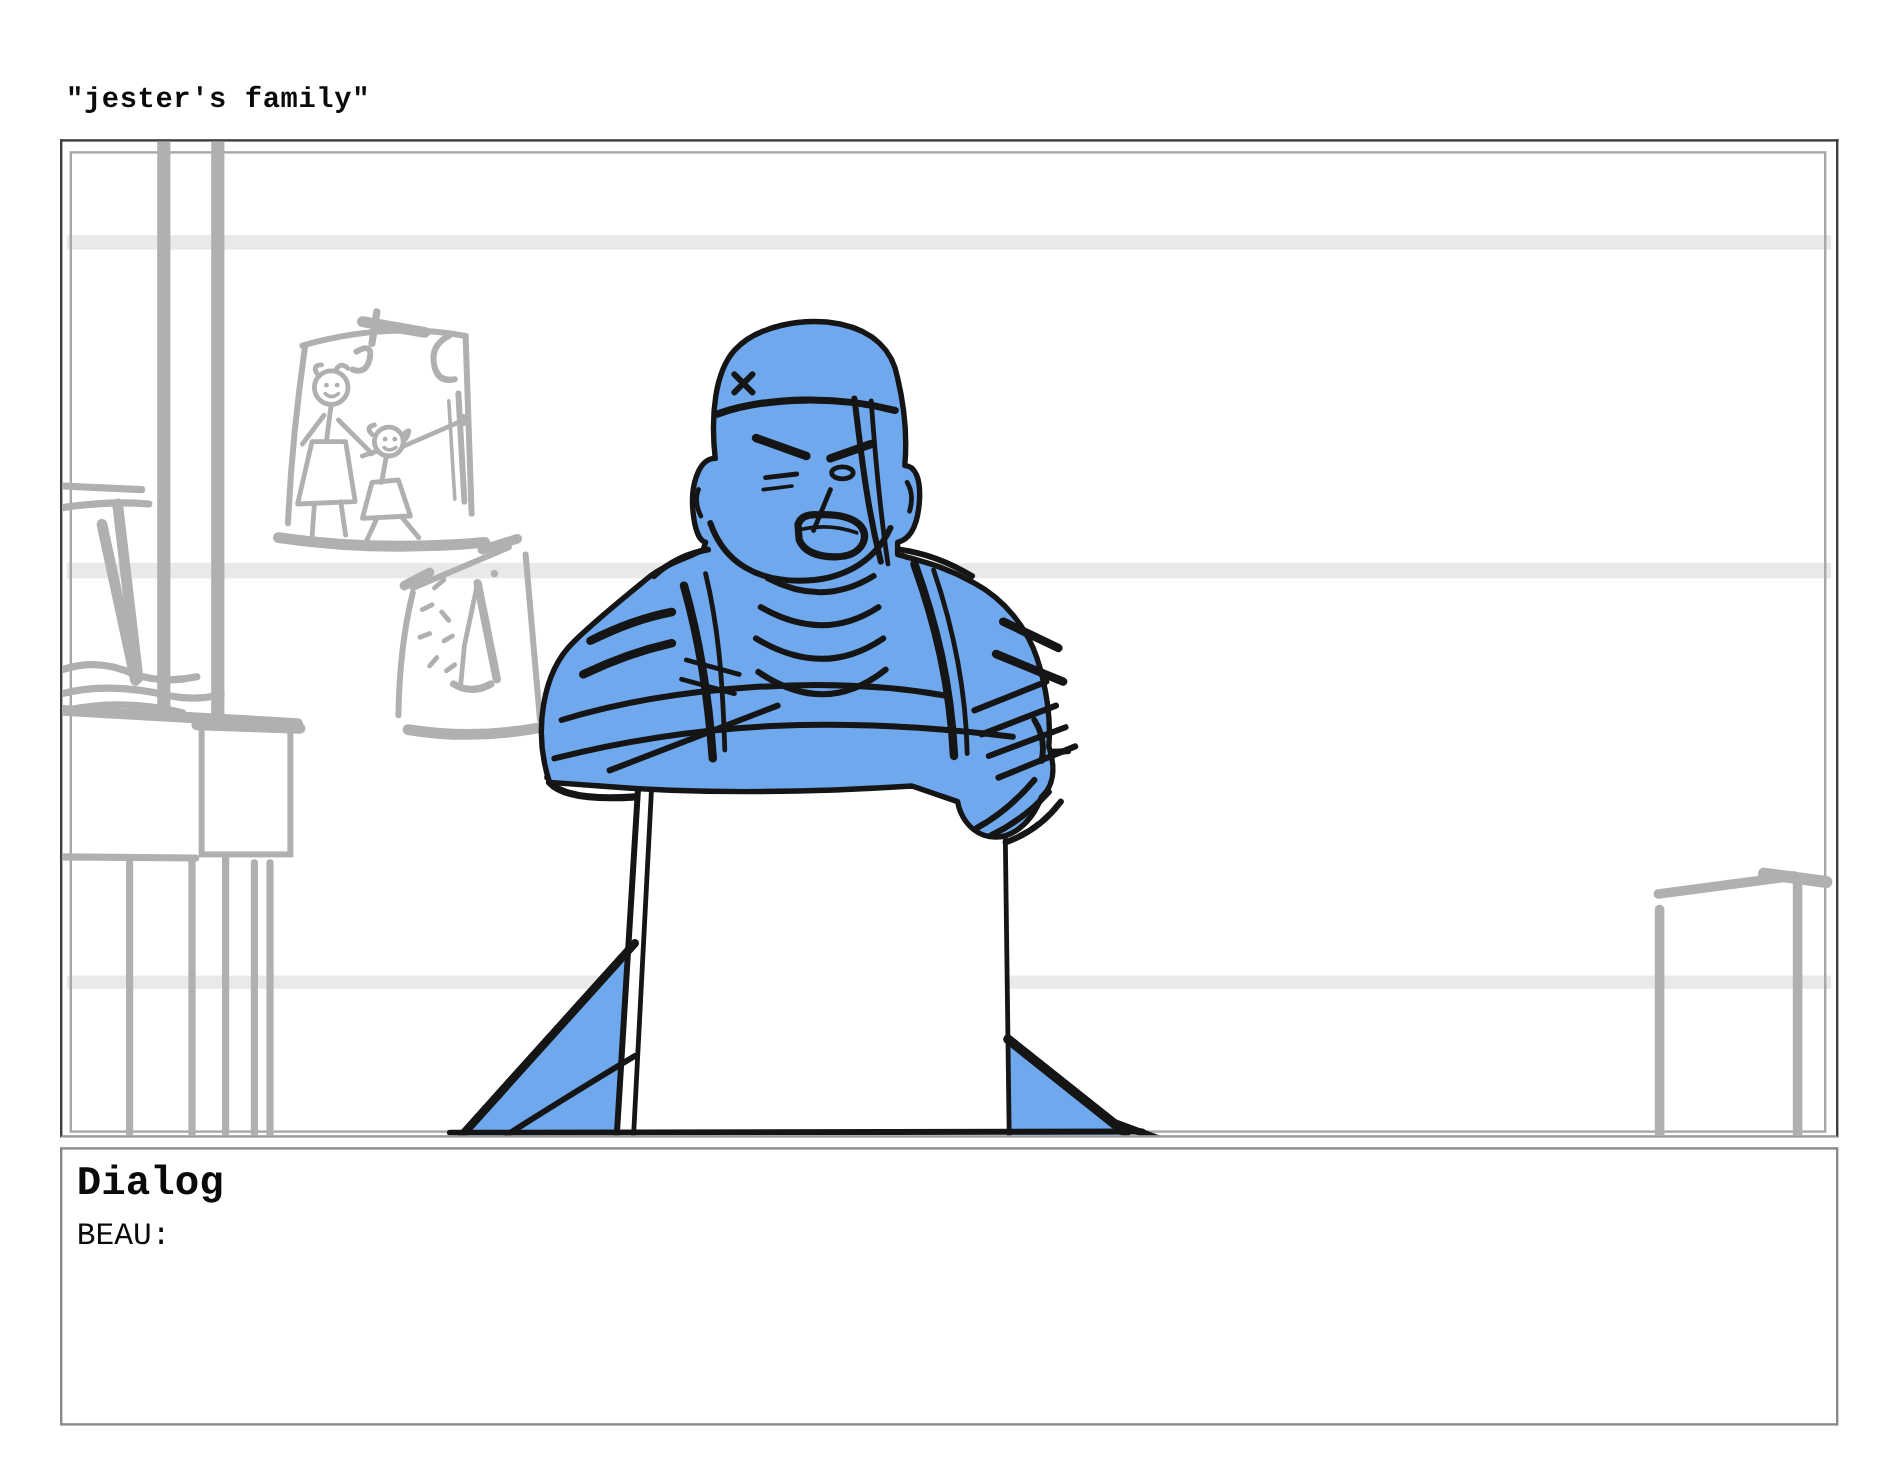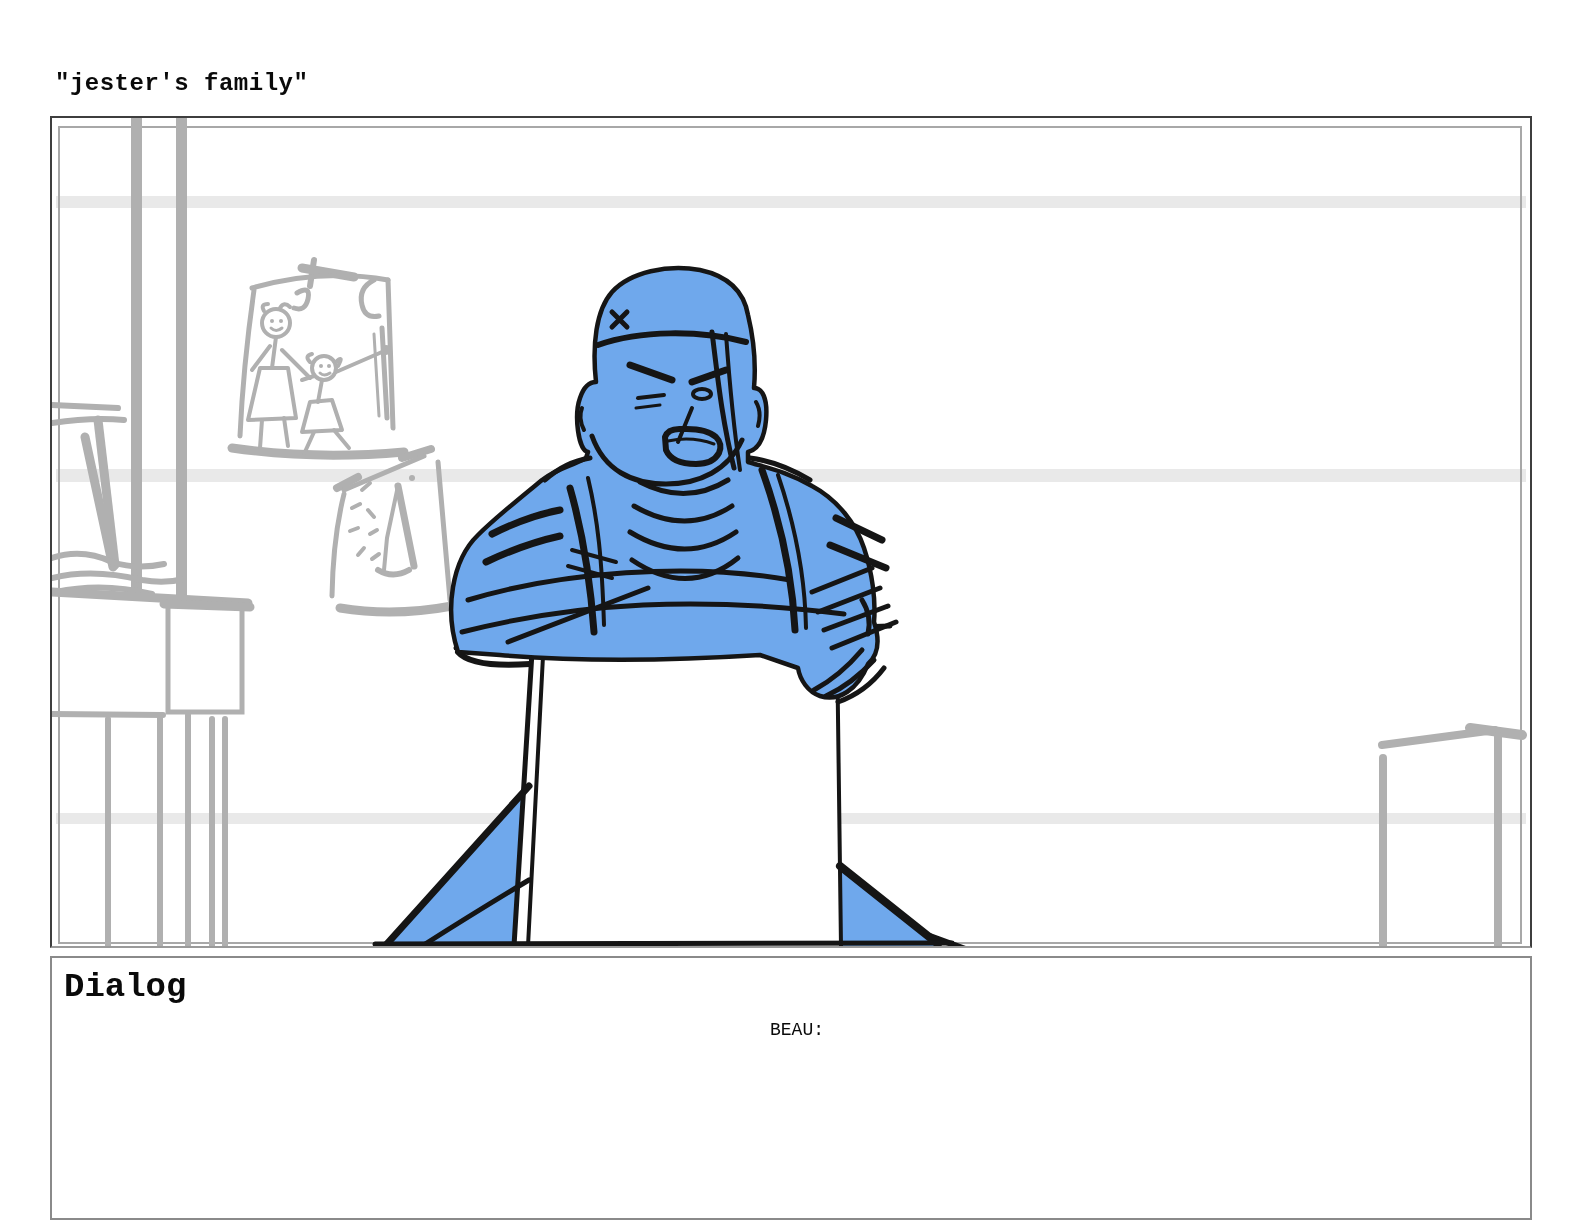--- a/index.html
+++ b/index.html
@@ -22,26 +22,26 @@
     font-size:24px;font-weight:bold;letter-spacing:0.5px;white-space:pre;
   }
   .panel{
     position:absolute;left:50px;top:116px;width:1482px;height:832px;box-sizing:border-box;
     border:2px solid var(--panel-border);
     border-bottom-color:var(--panel-border-bottom);
     background:#fff;
   }
   .panel svg{display:block;width:100%;height:100%;}
   .dialog-box{
-    position:absolute;left:50px;top:956px;width:1482px;height:264px;box-sizing:border-box;
+    position:absolute;left:50px;top:956px;width:1482px;height:232px;box-sizing:border-box;
     border:2px solid var(--dialog-border);
     padding:8px 0 0 12px;background:#fff;
   }
   .dialog-heading{font-size:34px;font-weight:bold;margin:2px 0 6px 0;}
-  .dialog-line{font-size:18px;line-height:37px;white-space:pre;text-align:center;}
+  .dialog-line{font-size:26px;line-height:37px;white-space:pre;}
   
   .g{stroke:var(--sketch-gray);fill:none;stroke-linecap:round;stroke-linejoin:round;}
   .gf{fill:var(--sketch-gray);stroke:none;}
   .band{fill:var(--wall-band);stroke:none;}
   .ink{stroke:var(--ink);fill:none;stroke-linecap:round;stroke-linejoin:round;}
   .bluefill{fill:var(--figure-blue);}
   .whitefill{fill:#ffffff;}
 </style>
 </head>
 <body>

